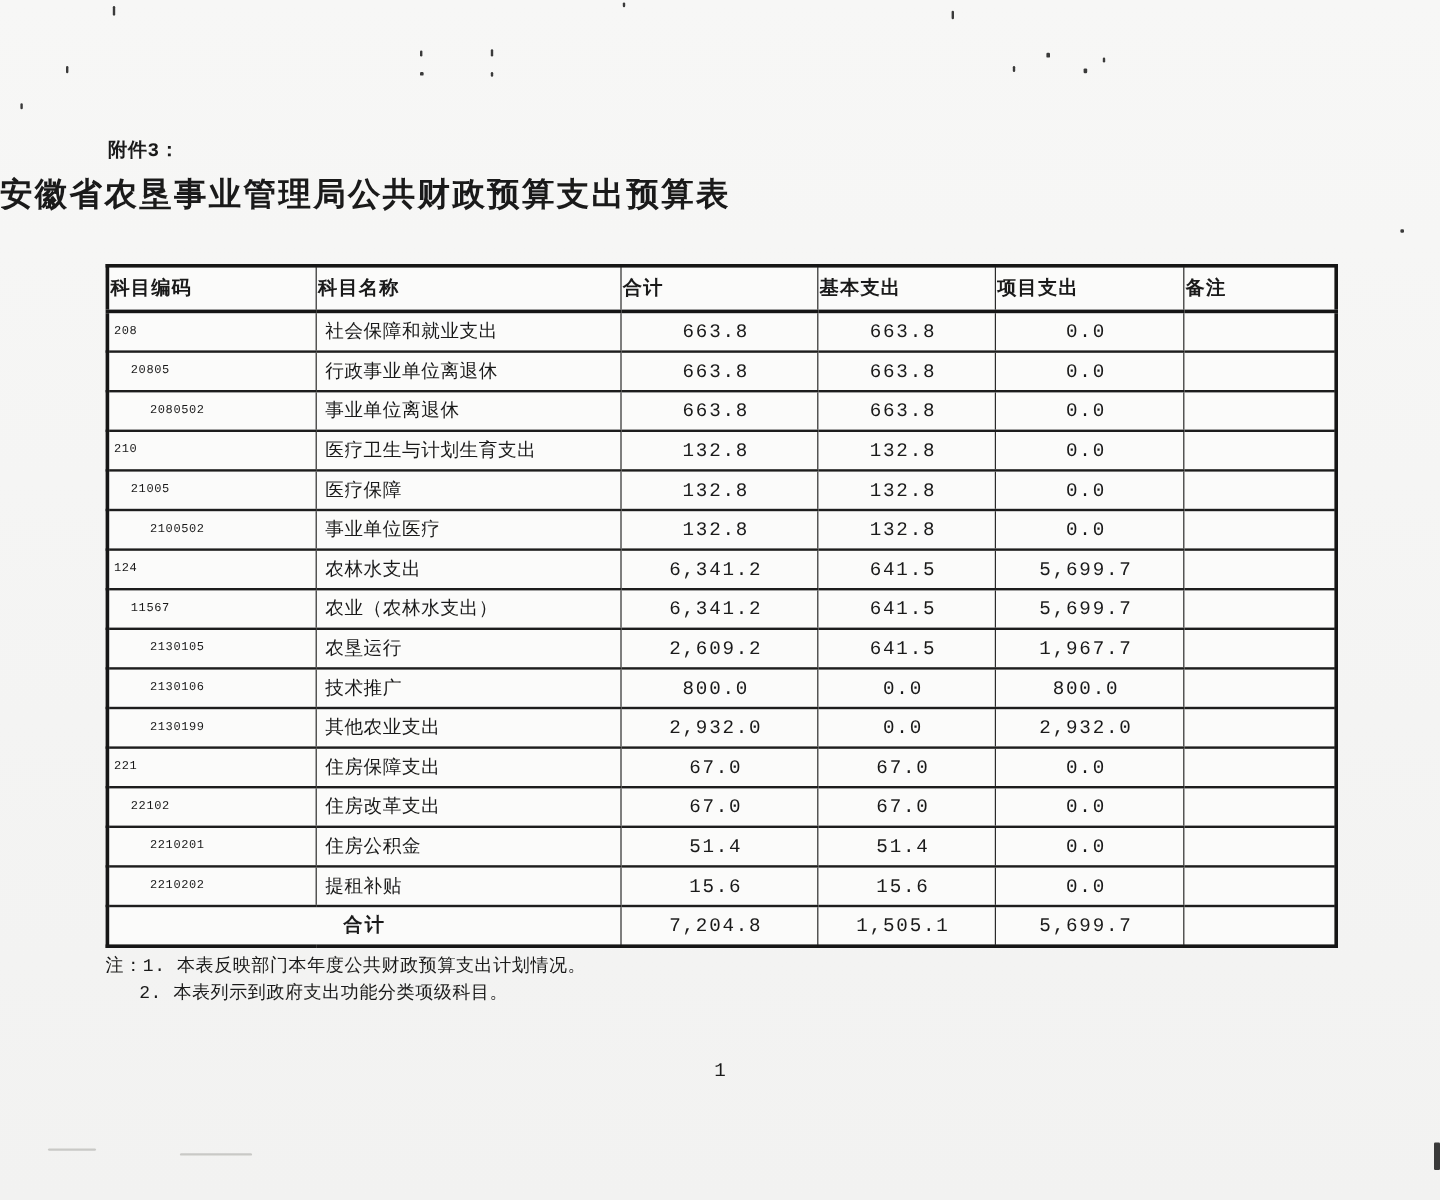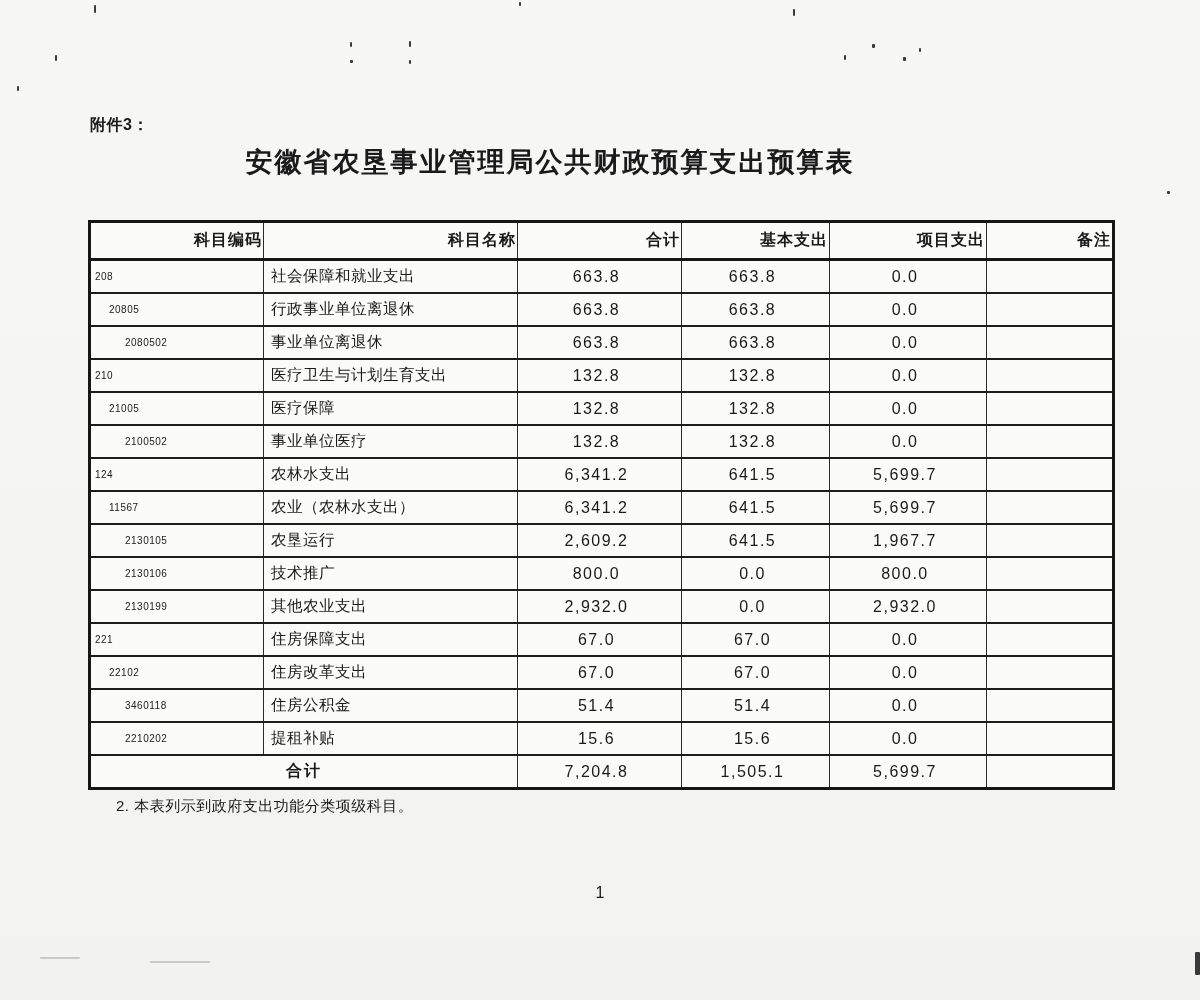--- a/index.html
+++ b/index.html
@@ -1,51 +1,51 @@
 <!DOCTYPE html>
 <html><head>
 <meta charset="utf-8">
 <style>
   html,body { margin:0; padding:0; }
   .page {
     position:relative;
     width:1200px; height:1000px;
     background:linear-gradient(180deg,#f7f7f6 0%,#f4f4f3 60%,#f2f2f1 100%);
-    font-family:Liberation Sans, sans-serif;
+    font-family:Liberation Mono, monospace;
     color:#1a1a1a;
     overflow:hidden;
   }
   .attachment-label {
     position:absolute; left:90px; top:115px;
     font-size:16px; font-weight:bold; letter-spacing:0.5px;
   }
   .doc-title {
     position:absolute; left:0; top:144px; width:1100px;
-    text-align:center; font-size:27px; font-weight:bold; letter-spacing:2px;
+    text-align:left; font-size:27px; font-weight:bold; letter-spacing:2px;
   }
   .unit-label {
     position:absolute; right:87px; top:185px;
     font-size:15px; letter-spacing:1px;margin-top:40px;
   }
   table.budget {
     position:absolute; left:88px; top:220px;
     width:1024px; table-layout:fixed;
     border-collapse:collapse;
     background:#fbfbfa;
     border:3px solid #161616;
   }
   .budget th, .budget td {
     border:1px solid #2b2b2b;
     border-top:2px solid #1d1d1d;
     border-bottom:2px solid #1d1d1d;
     overflow:hidden; white-space:nowrap;
     font-size:16px;
   }
   .budget th {
-    height:33px; font-weight:bold; text-align:right; letter-spacing:1px;
+    height:33px; font-weight:bold; text-align:left; letter-spacing:1px;
     border-bottom:3px solid #161616;
   }
   .budget td { height:29px; }
   td.code { text-align:left; letter-spacing:0.5px; font-size:10px; }
   td.code.ind0 { padding-left:4px; }
   td.code.ind1 { padding-left:18px; }
   td.code.ind2 { padding-left:34px; }
   td.name { text-align:left; padding-left:7px; font-size:15.5px; letter-spacing:0.5px; }
   td.num  { text-align:center; padding-right:7px; letter-spacing:1.5px; }
   td.remark { }
@@ -207,21 +207,21 @@
       </tr>
       <tr>
         <td class="code ind1">22102</td>
         <td class="name">住房改革支出</td>
         <td class="num">67.0</td>
         <td class="num">67.0</td>
         <td class="num">0.0</td>
         <td class="remark"></td>
       </tr>
       <tr>
-        <td class="code ind2">3460118</td>
+        <td class="code ind2">2210201</td>
         <td class="name">住房公积金</td>
         <td class="num">51.4</td>
         <td class="num">51.4</td>
         <td class="num">0.0</td>
         <td class="remark"></td>
       </tr>
       <tr>
         <td class="code ind2">2210202</td>
         <td class="name">提租补贴</td>
         <td class="num">15.6</td>
@@ -233,18 +233,19 @@
         <td colspan="2" class="total-label">合计</td>
         <td class="num">7,204.8</td>
         <td class="num">1,505.1</td>
         <td class="num">5,699.7</td>
         <td class="remark"></td>
       </tr>
     </tbody>
   </table>
 
   <div class="notes">
+    <div class="note-line1"><span>注：</span><span>1. 本表反映部门本年度公共财政预算支出计划情况。</span></div>
     <div class="note-line2"><span>2. 本表列示到政府支出功能分类项级科目。</span></div>
   </div>
 
   <div class="page-number">1</div>
 
 </div>
 
 </body></html>

